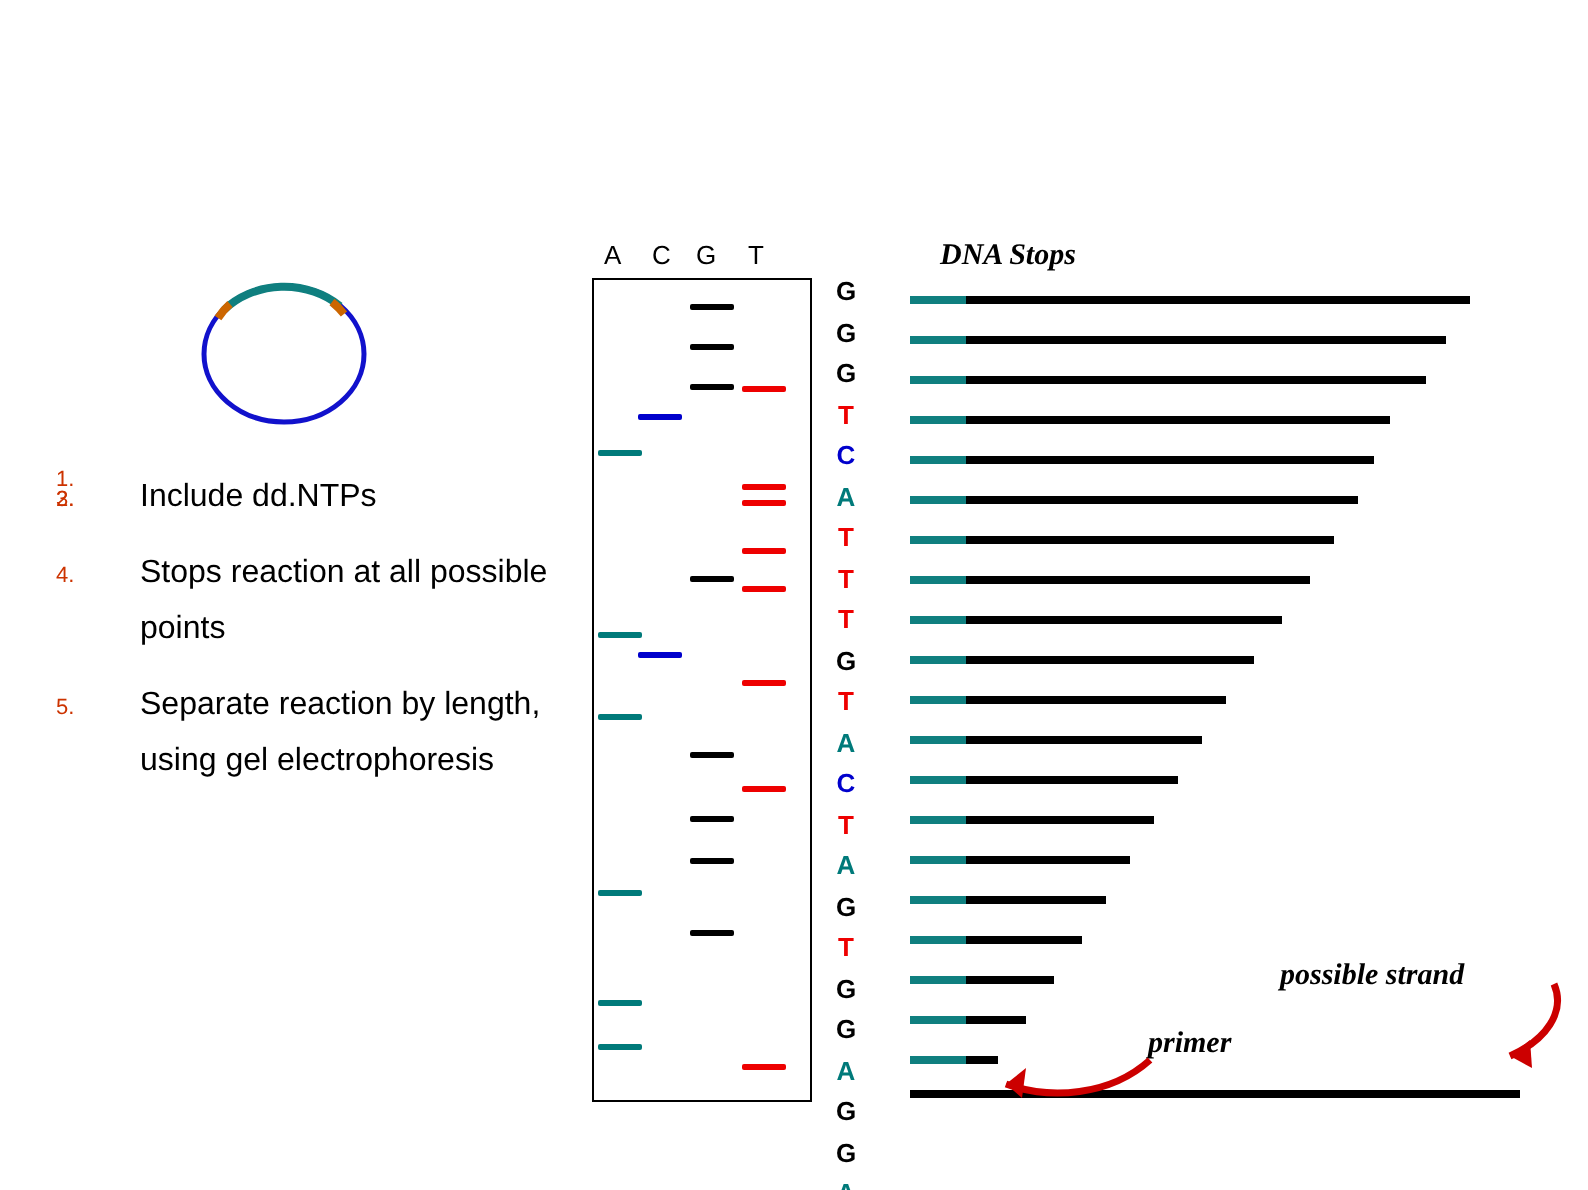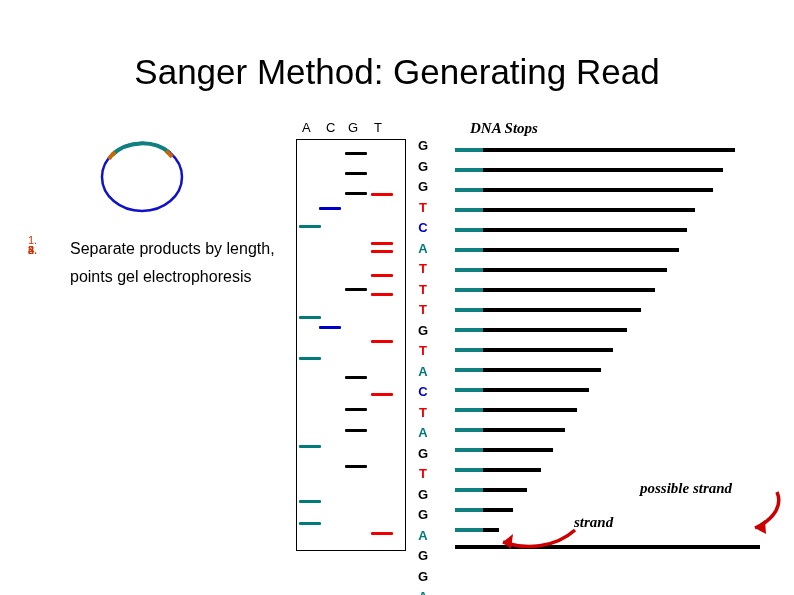--- a/index.html
+++ b/index.html
@@ -65,47 +65,48 @@
     position:absolute;left:574px;top:514px;font-size:15px;font-style:italic;
     font-family:"Liberation Serif", serif;color:#000;font-weight:bold;
   }
   #arrows{position:absolute;left:455px;top:460px;width:330px;height:100px;}
 </style>
 </head>
 <body>
 
 <div class="page">
 
-  <div id="title">Sanger Method: Generating Read</div>
 
   <div id="plasmid">
     <svg width="100" height="78" viewBox="0 0 100 78">
       <ellipse cx="50" cy="40" rx="40" ry="34" fill="none" stroke="#1111cc" stroke-width="2.5"></ellipse>
       <path d="M 20 18 A 40 34 0 0 1 78 16" fill="none" stroke="#0f7f7f" stroke-width="4"></path>
       <path d="M 17 22 A 40 34 0 0 1 23 15" fill="none" stroke="#cc6600" stroke-width="4"></path>
       <path d="M 74 14 A 40 34 0 0 1 80 20" fill="none" stroke="#cc6600" stroke-width="4"></path>
     </svg>
   </div>
 
   <div id="steps">
     <div class="step">
       <span class="num">1.</span>
     </div>
     <div class="step">
       <span class="num">2.</span>
     </div>
     <div class="step">
       <span class="num">3.</span>
+      <div class="txt">Include dd.NTPs</div>
     </div>
     <div class="step">
       <span class="num">4.</span>
+      <div class="txt">Stops reaction at all possible points</div>
     </div>
     <div class="step">
       <span class="num">5.</span>
-      <div class="txt">Separate products by length, points gel electrophoresis</div>
+      <div class="txt">Separate reaction by length, using gel electrophoresis</div>
     </div>
   </div>
 
   <div id="gelLabels">
       <span style="left: 6px;">A</span>
       <span style="left: 30px;">C</span>
       <span style="left: 52px;">G</span>
       <span style="left: 78px;">T</span>
     </div>
 
@@ -241,21 +242,21 @@
         <div class="chainseg" style="left: 28px; width: 30px; background: rgb(0, 0, 0);"></div>
       </div>
       <div class="rung" style="top: 388px; left: 0px; width: 44px;">
         <div class="primerseg" style="width: 28px; background: rgb(15, 127, 127);"></div>
         <div class="chainseg" style="left: 28px; width: 16px; background: rgb(0, 0, 0);"></div>
       </div>
     </div>
   <div id="baseline"></div>
 
   <div id="templateStrandLabel">possible strand</div>
-  <div id="primerLabel">strand</div>
+  <div id="primerLabel">primer</div>
 
   <div id="arrows">
     <svg width="330" height="100" viewBox="0 0 330 100">
       <path d="M 120 70 C 100 88, 70 90, 48 82" fill="none" stroke="#cc0000" stroke-width="3.5"></path>
       <polygon points="48,82 58,74 56,89" fill="#cc0000"></polygon>
       <path d="M 322 32 C 328 46, 318 60, 300 68" fill="none" stroke="#cc0000" stroke-width="3.5"></path>
       <polygon points="300,68 310,60 311,74" fill="#cc0000"></polygon>
     </svg>
   </div>
 

